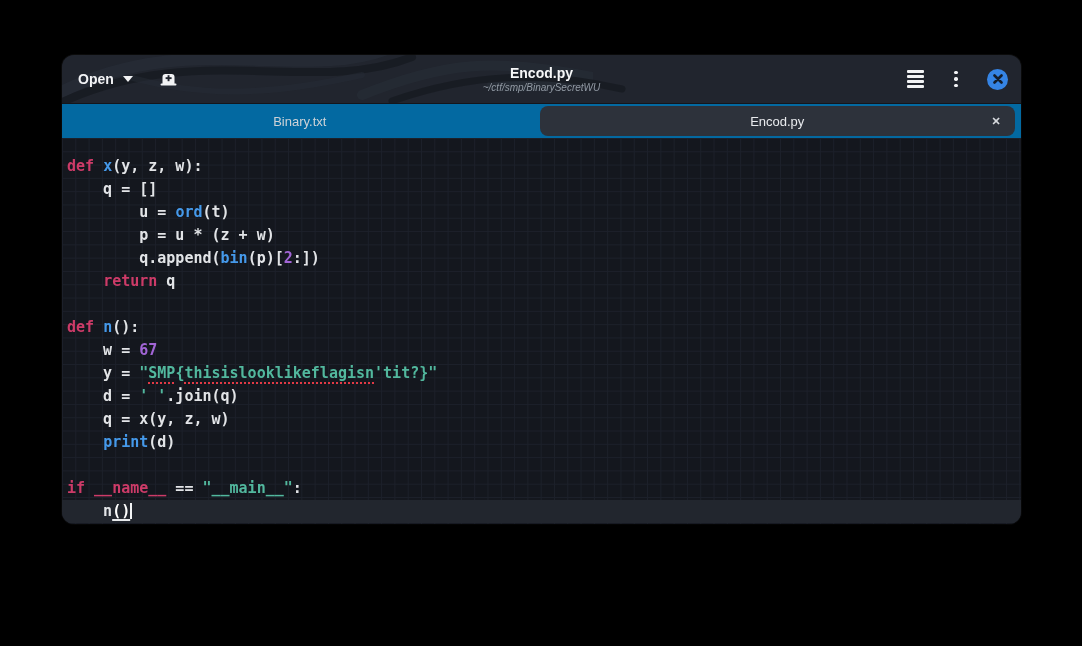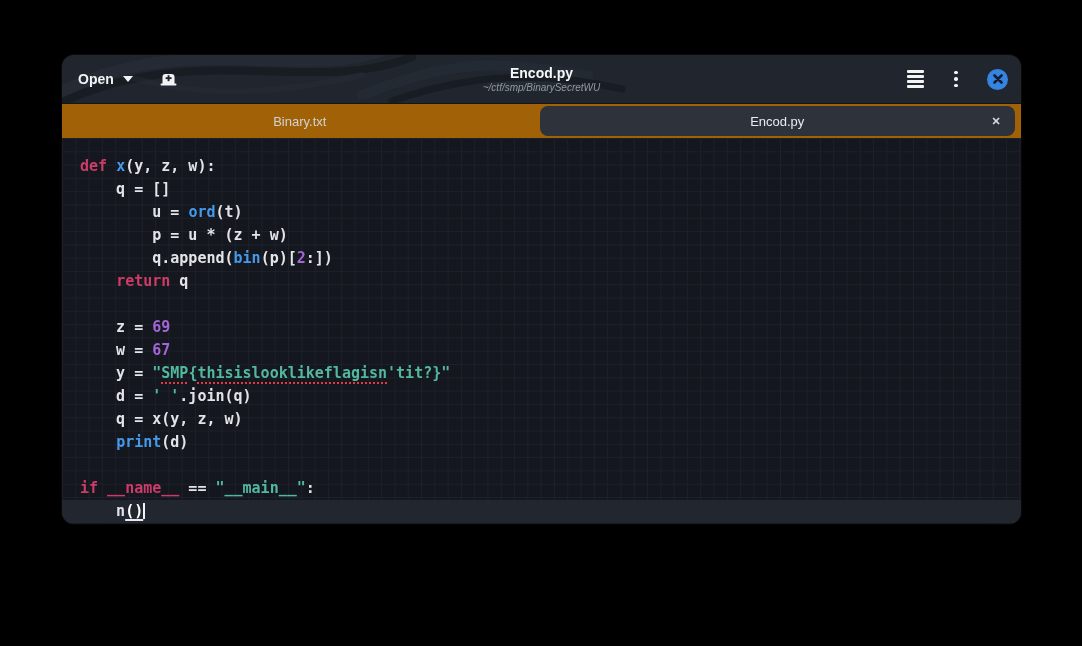--- a/index.html
+++ b/index.html
@@ -30,42 +30,42 @@
   .wtitle{font-size:14px;font-weight:700;color:#f6f7f8;line-height:16px;}
   .wsubtitle{font-size:10px;color:#9199a3;line-height:13px;font-style:italic;}
   .hb-right{display:flex;align-items:center;gap:21px;margin-right:13px;position:relative;z-index:2;}
   .icon-btn{display:flex;align-items:center;justify-content:center;cursor:pointer;min-width:20px;min-height:20px;}
   .hamburger{display:flex;flex-direction:column;gap:2.5px;}
   .hamburger i{display:block;width:17px;height:2.4px;background:#f2f3f5;border-radius:1px;}
   .kebab{display:flex;flex-direction:column;gap:3px;align-items:center;}
   .kebab i{display:block;width:3.4px;height:3.4px;border-radius:50%;background:#f2f3f5;}
   .close-btn{width:21px;height:21px;border-radius:50%;display:flex;align-items:center;justify-content:center;}
   
-  .tabbar{height:34px;background:#a16207;display:flex;}
+  .tabbar{height:34px;background:#0369a1;display:flex;}
   .tab{flex:1;display:flex;align-items:center;justify-content:center;position:relative;cursor:pointer;}
   .tab .tlabel{font-size:13px;color:#ced2d7;}
   .tab.active{background:#2d323b;border-radius:8px;margin:2px 6px 2px 2px;}
   .tab.active .tlabel{color:#e9ebee;}
   .tab-close{
     position:absolute;right:10px;top:50%;transform:translateY(-50%);
     width:18px;height:18px;display:flex;align-items:center;justify-content:center;
     color:#d6d9dd;font-size:11px;font-weight:700;cursor:pointer;border-radius:4px;
   }
   
   .code-area{
     position:relative;height:440px;padding-top:17px;box-sizing:border-box;
     background-color:#14171e;
     background-image:
       linear-gradient(#1c202a 1px, transparent 1px),
       linear-gradient(90deg, #1c202a 1px, transparent 1px);
     background-size:13.3px 13.3px;
     font-family:"DejaVu Sans Mono","Liberation Mono",monospace;
     font-size:15px;font-weight:600;color:#e2e4e7;cursor:text;
   }
-  .line{height:23px;line-height:23px;padding-left:18px;white-space:pre;}
+  .line{height:23px;line-height:23px;padding-left:5px;white-space:pre;}
   .line.current{background:#22262e;}
   .k{color:#cd3b68;}
   .f{color:#4599ea;}
   .n{color:#a265d6;}
   .s{color:#52b89e;}
   .su{color:#52b89e;text-decoration:underline dotted #e23a45 2px;text-underline-offset:4px;}
   .b{color:#ffffff;font-weight:800;text-decoration:underline solid #e8eaec 2px;text-underline-offset:3px;}
   .cursor{display:inline-block;width:2px;height:16px;background:#f2f3f5;vertical-align:-3px;}
 </style>
 </head>
@@ -139,21 +139,21 @@
   </div>
 
   <div class="code-area">
       <div class="line"><span class="k">def</span><span class="t"> </span><span class="f">x</span><span class="t">(y, z, w):</span></div>
       <div class="line"><span class="t">    q = []</span></div>
       <div class="line"><span class="t">        u = </span><span class="f">ord</span><span class="t">(t)</span></div>
       <div class="line"><span class="t">        p = u * (z + w)</span></div>
       <div class="line"><span class="t">        q.append(</span><span class="f">bin</span><span class="t">(p)[</span><span class="n">2</span><span class="t">:])</span></div>
       <div class="line"><span class="t">    </span><span class="k">return</span><span class="t"> q</span></div>
       <div class="line"></div>
-      <div class="line"><span class="t">    z = </span><span class="n">69</span></div>
+      <div class="line"><span class="k">def</span><span class="t"> </span><span class="f">n</span><span class="t">():</span></div>
       <div class="line"><span class="t">    w = </span><span class="n">67</span></div>
       <div class="line"><span class="t">    y = </span><span class="s">"</span><span class="su">SMP</span><span class="s">{</span><span class="su">thisislooklikeflagisn</span><span class="s">'tit?}"</span></div>
       <div class="line"><span class="t">    d = </span><span class="s">' '</span><span class="t">.join(q)</span></div>
       <div class="line"><span class="t">    q = x(y, z, w)</span></div>
       <div class="line"><span class="t">    </span><span class="f">print</span><span class="t">(d)</span></div>
       <div class="line"></div>
       <div class="line"><span class="k">if</span><span class="t"> </span><span class="k">__name__</span><span class="t"> == </span><span class="s">"__main__"</span><span class="t">:</span></div>
       <div class="line current"><span class="t">    n</span><span class="b">()</span><span class="cursor"></span></div>
     </div>
 

